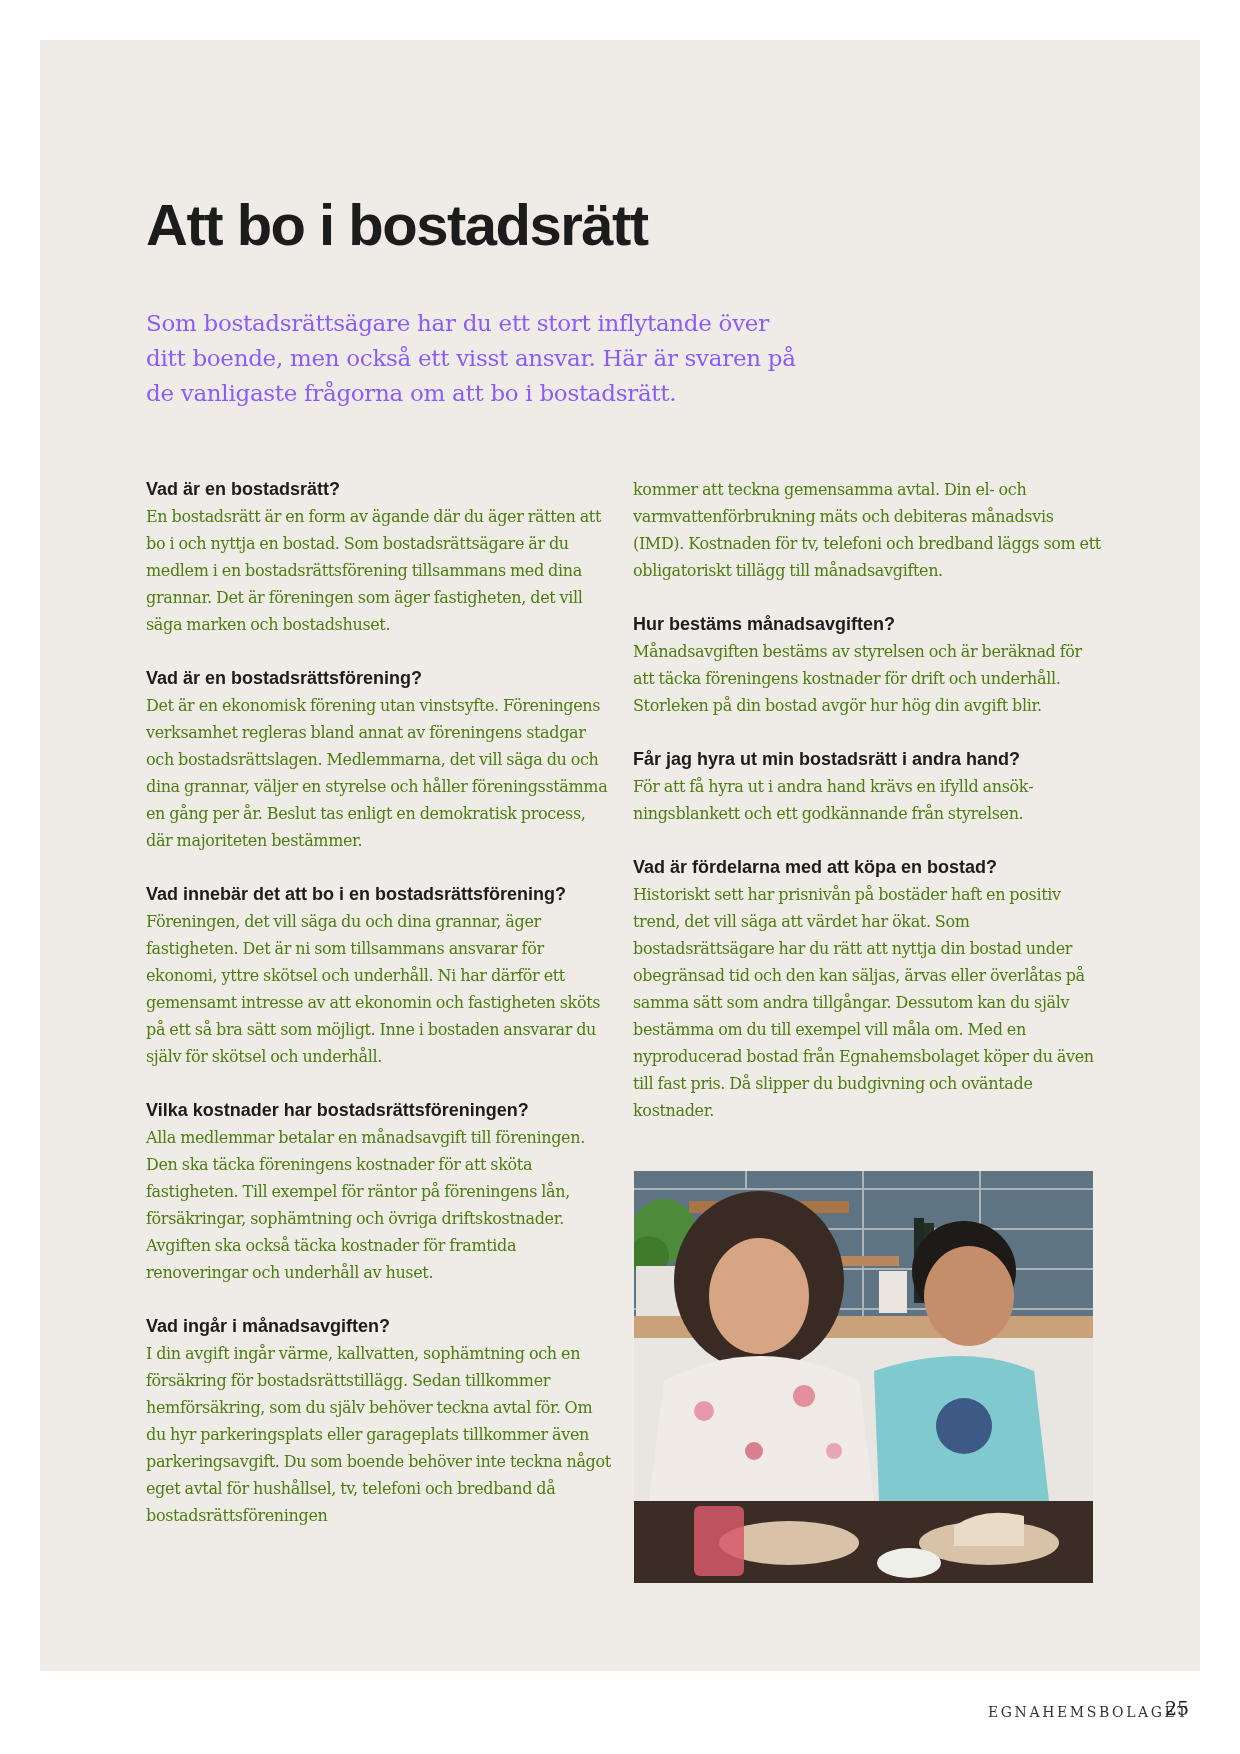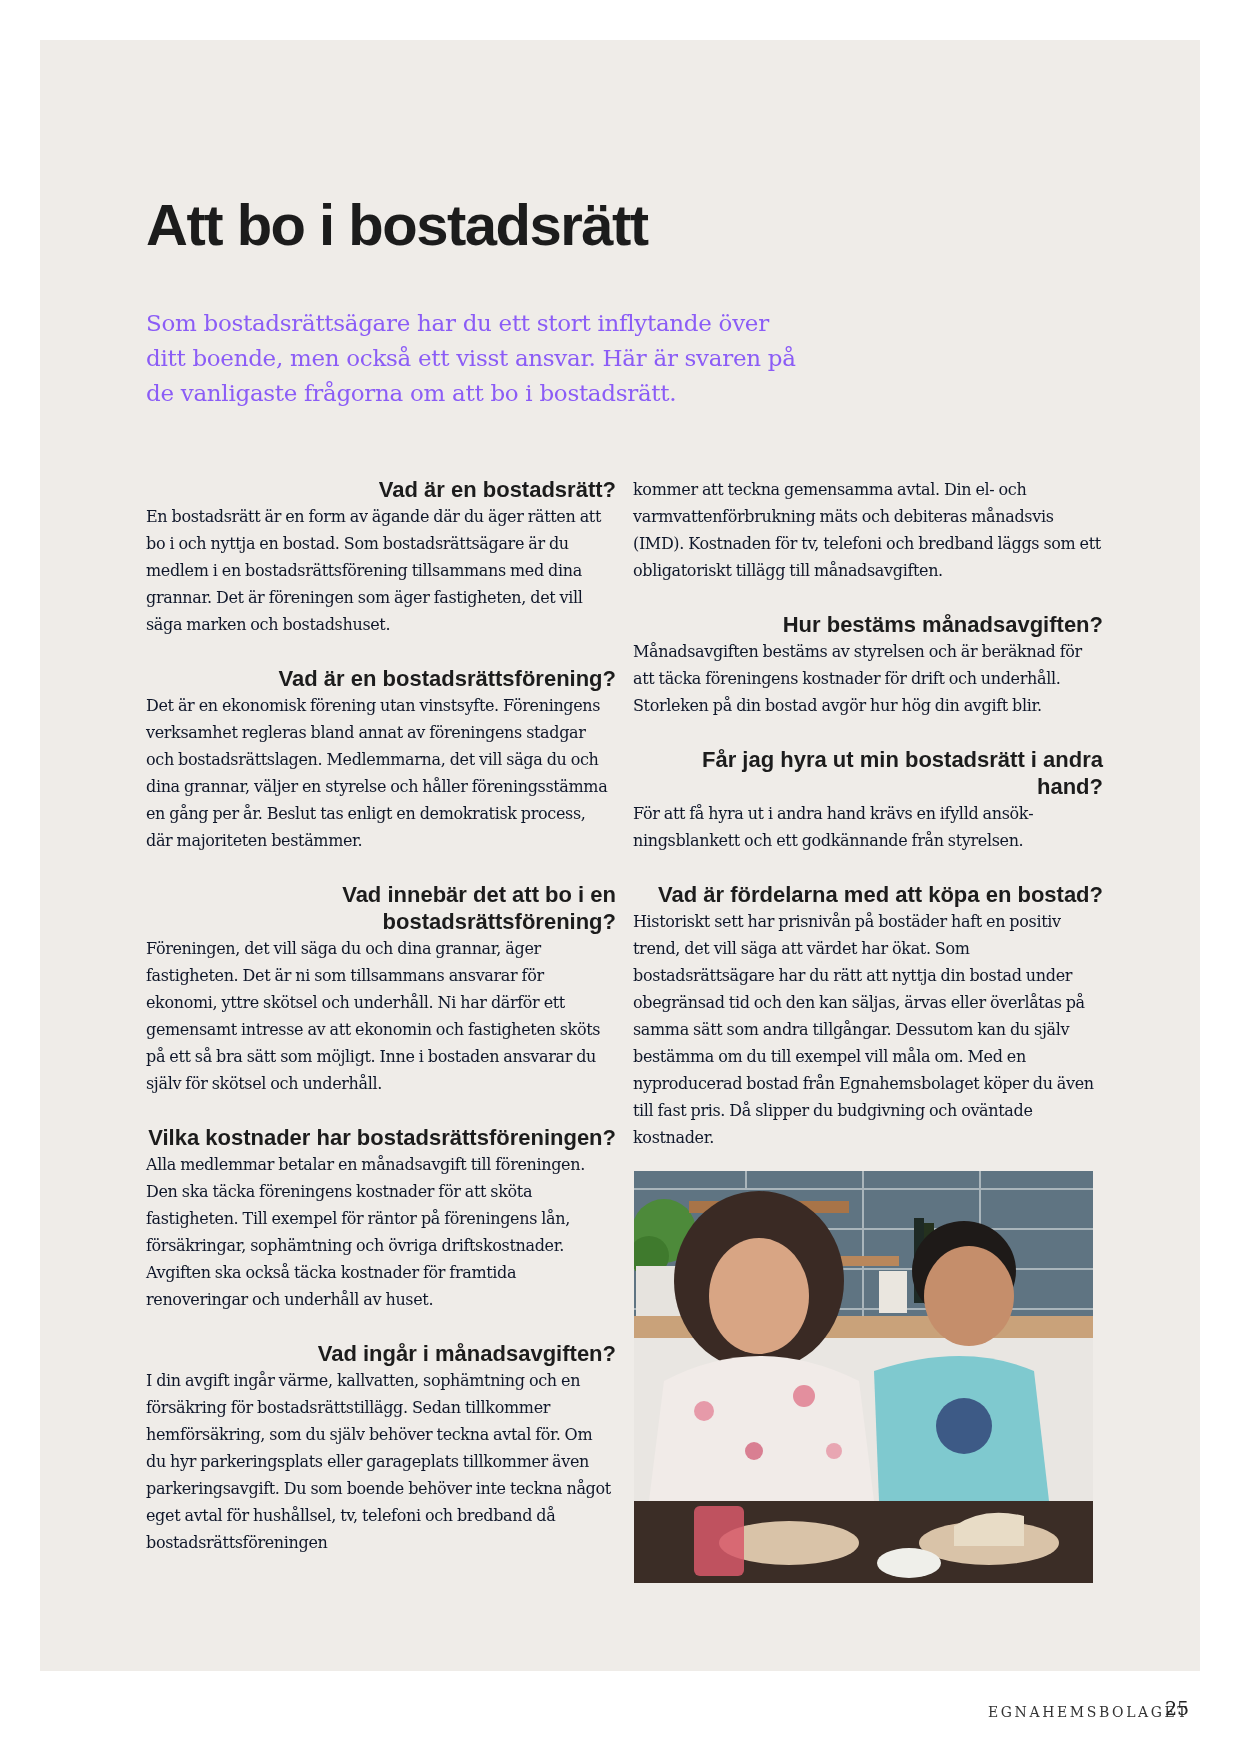--- a/index.html
+++ b/index.html
@@ -4,22 +4,22 @@
 <style>
   html, body { margin:0; padding:0; }
   body { width:1240px; height:1754px; background:#ffffff; position:relative; overflow:hidden; }
   .panel { position:absolute; left:40px; top:40px; width:1160px; height:1631px; background:#efece8; }
   .title { position:absolute; left:146px; top:196px; margin:0; font-family:Liberation Sans, sans-serif; font-weight:bold; font-size:58px; letter-spacing:-1.5px; color:#1c1c1c; line-height:1; }
   .lede { position:absolute; left:146px; top:306px; width:660px; margin:0; font-family:"DejaVu Serif", serif; font-size:23px; line-height:35px; color:#8b5cf6; letter-spacing:-0.3px; }
   .col { position:absolute; top:476px; width:470px; }
   .col.left { left:146px; }
   .col.right { left:633px; }
   .qa { margin:0 0 27px 0; }
-  .q { font-family:"Liberation Sans", sans-serif; font-weight:bold; font-size:22px; line-height:27px; color:#1c1c1c; margin:0;text-align:right; }
-  .a { font-family:"DejaVu Serif", serif; font-size:16px; line-height:27px; color:#0f172a; margin:0; letter-spacing:-0.35px; word-spacing:-0.5px; }
+  .q { font-family:"Liberation Sans", sans-serif; font-weight:bold; font-size:18px; line-height:27px; color:#1c1c1c; margin:0; }
+  .a { font-family:"DejaVu Serif", serif; font-size:16px; line-height:27px; color:#4d7c0f; margin:0; letter-spacing:-0.35px; word-spacing:-0.5px; }
   .photo { position:absolute; left:634px; top:1171px; width:459px; height:412px; overflow:hidden; background:#5d6f7b; }
   .footer-brand { position:absolute; left:988px; top:1704px; font-family:"DejaVu Serif", serif; font-size:14px; letter-spacing:2.6px; color:#333; }
   .footer-page { position:absolute; left:1165px; top:1697px; font-family:"DejaVu Serif", serif; font-size:19px; color:#222; }
 </style>
 </head>
 <body>
 
 <div class="panel"></div>
 
 <h1 class="title">Att bo i bostadsrätt</h1>

